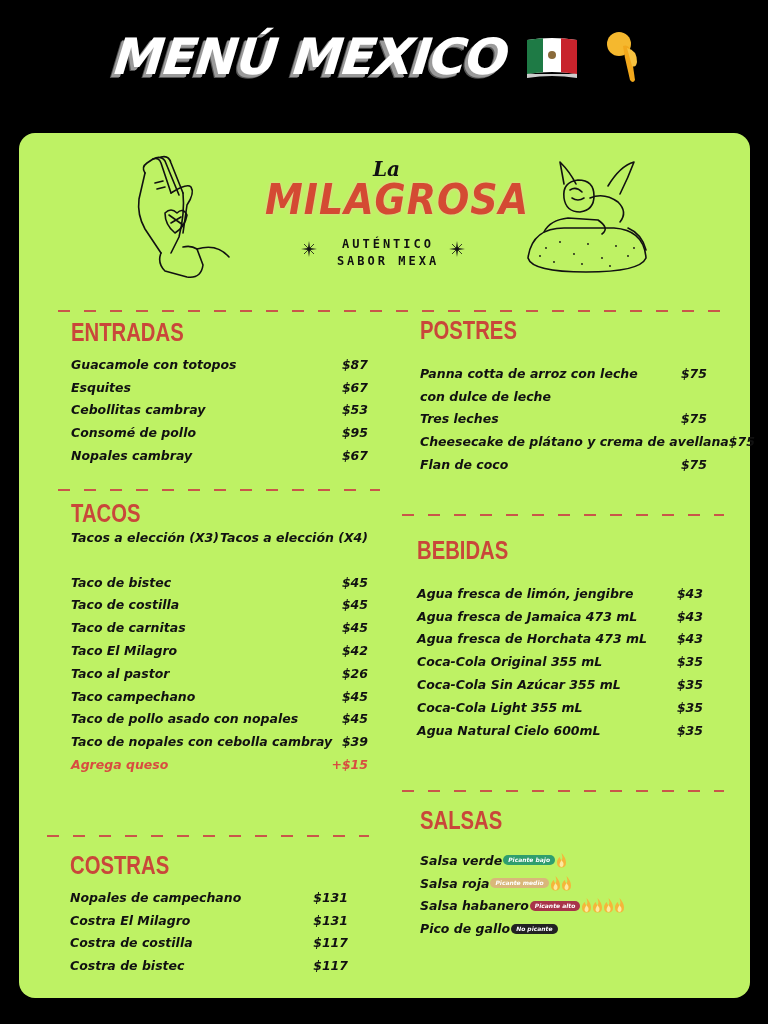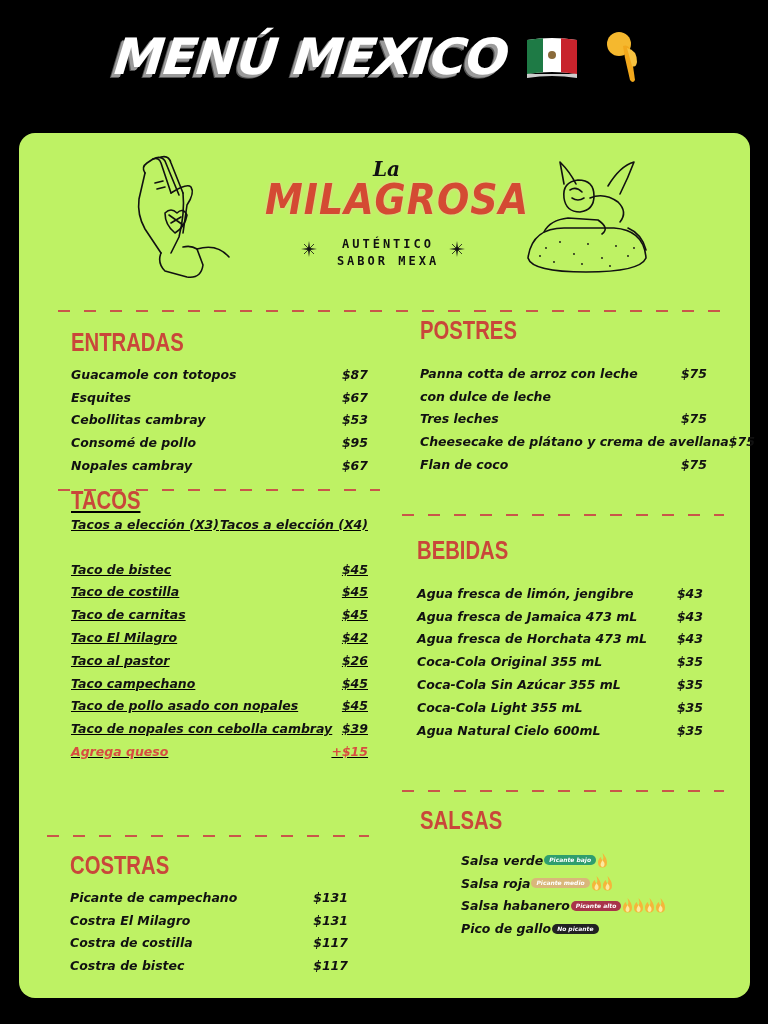--- a/index.html
+++ b/index.html
@@ -53,21 +53,21 @@
   .row {
     display:flex; justify-content:space-between; align-items:center;
     font-family:"DejaVu Sans", sans-serif; font-weight:bold; font-style:italic;
     font-size:12.5px; color:#111; height:22.8px; white-space:nowrap;
   }
   .row .price { text-align:right; }
   .row.red { color:#d84c40;align-items:center; }
   .row.cont { height:22.8px; }
   .gap { height:22px; }
   .salsa-row { display:flex; align-items:center; gap:1px; height:22.8px;
-    font-family:"DejaVu Sans", sans-serif; font-weight:bold; font-style:italic; font-size:12.5px; color:#111; white-space:nowrap;margin-left:41px; }
+    font-family:"DejaVu Sans", sans-serif; font-weight:bold; font-style:italic; font-size:12.5px; color:#111; white-space:nowrap; }
   .badge {
     display:inline-block; font-size:6px; font-style:italic; font-weight:bold; color:#fff;
     padding:1px 5px; border-radius:6px; line-height:8px;
   }
   .flames { display:inline-flex; gap:0px; }
   .flame { width:11px; height:15px; display:inline-block; }
 </style>
 </head>
 <body>
 
@@ -145,21 +145,21 @@
           <circle cx="58" cy="106" r="0.9"></circle>
         <circle cx="86" cy="108" r="0.9"></circle>
           <circle cx="16" cy="98" r="0.9"></circle>
           <circle cx="110" cy="90" r="0.9"></circle>
       </g>
     </svg>
   </div>
 
   <div class="dash-line" style="left:39px;top:177px;width:666px;"></div>
 
-  <div class="section" style="left:52px;top:194px;width:297px;">
+  <div class="section" style="left:52px;top:184px;width:297px;">
     <div class="sec-title">ENTRADAS</div>
     <div class="row">
         <span>Guacamole con totopos</span>
         <span class="price">$87</span>
       </div>
     <div class="row">
         <span>Esquites</span>
         <span class="price">$67</span>
       </div>
     <div class="row">
@@ -171,21 +171,21 @@
         <span class="price">$95</span>
       </div>
     <div class="row">
         <span>Nopales cambray</span>
         <span class="price">$67</span>
       </div>
   </div>
 
   <div class="dash-line" style="left:39px;top:356px;width:322px;"></div>
 
-  <div class="section" style="left:52px;top:352px;width:297px;text-decoration:underline;">
+  <div class="section" style="left:52px;top:365px;width:297px;">
     <div class="sec-title">TACOS</div>
     <div class="row" style="margin-top:-8px;">
       <span>Tacos a elección (X3)</span>
       <span>Tacos a elección (X4)</span>
     </div>
     <div class="gap"></div>
     <div class="row">
         <span>Taco de bistec</span>
         <span class="price">$45</span>
       </div>
@@ -222,21 +222,21 @@
         <span class="price">+$15</span>
       </div>
     <div style="height:15px;"></div>
   </div>
 
   <div class="dash-line" style="left:28px;top:702px;width:322px;"></div>
 
   <div class="section" style="left:51px;top:717px;width:278px;">
     <div class="sec-title">COSTRAS</div>
     <div class="row">
-        <span>Picante de campechano</span>
+        <span>Nopales de campechano</span>
         <span class="price">$131</span>
       </div>
     <div class="row">
         <span>Costra El Milagro</span>
         <span class="price">$131</span>
       </div>
     <div class="row">
         <span>Costra de costilla</span>
         <span class="price">$117</span>
       </div>

